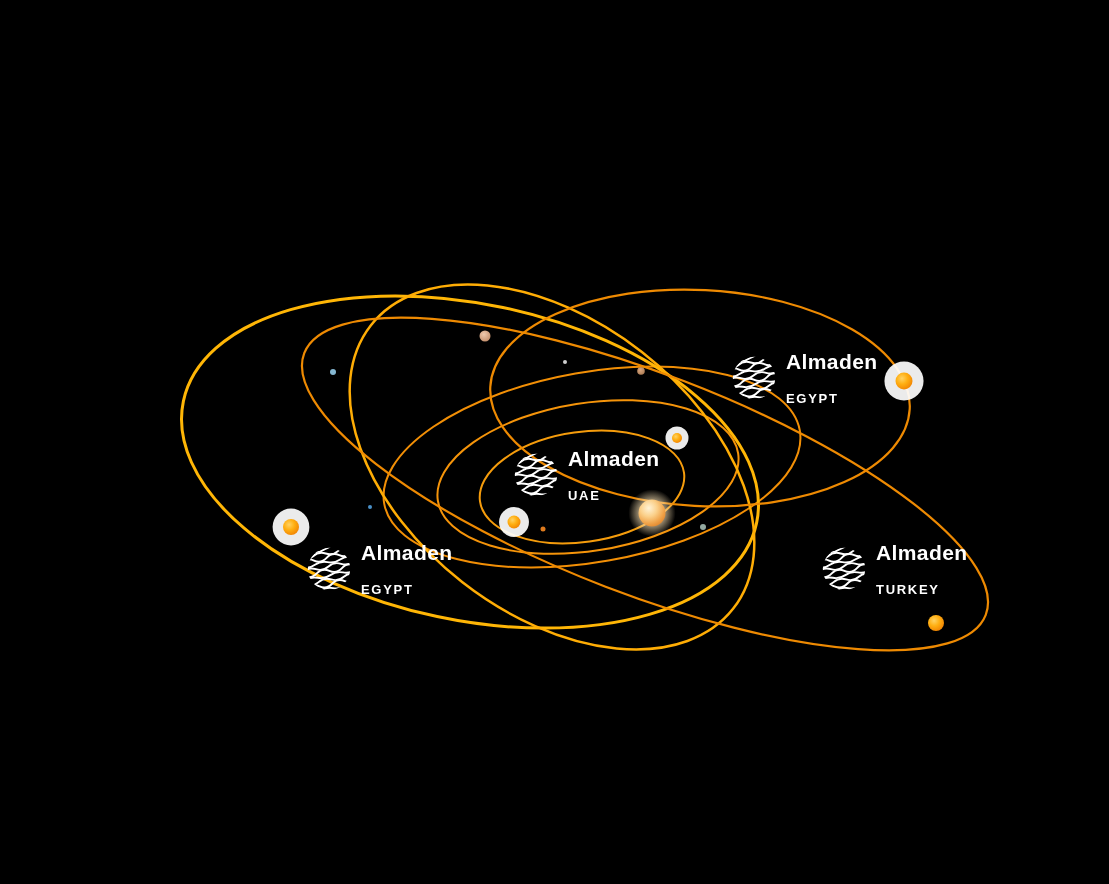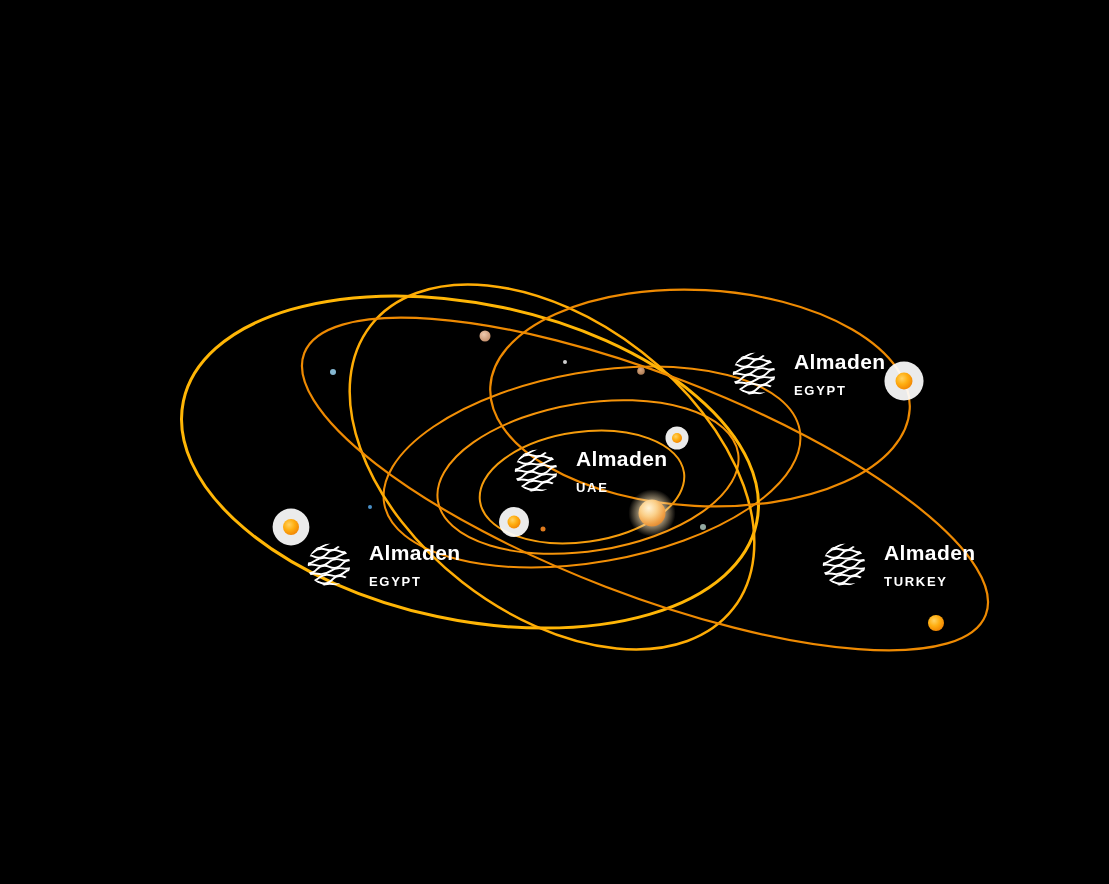--- a/index.html
+++ b/index.html
@@ -6,27 +6,27 @@
   #stage{
     position:relative;
     width:1109px;height:884px;
     background:#000000;
     overflow:hidden;
     font-family:"Liberation Sans", sans-serif;
   }
   #scene{position:absolute;left:0;top:0;}
   .brand{
     position:absolute;
-    display:flex;align-items:center;gap:17px;
+    display:flex;align-items:center;gap:9px;
     color:#ffffff;white-space:nowrap;
   }
   .brand .globe{width:46px;height:46px;flex:none;display:block;}
   .brand-text{display:flex;flex-direction:column;justify-content:center;}
   .bname{font-size:21px;font-weight:600;letter-spacing:.4px;line-height:1.02;}
-  .bcountry{font-size:13px;font-weight:700;letter-spacing:1.7px;margin-top:12px;line-height:1;}
+  .bcountry{font-size:13px;font-weight:700;letter-spacing:1.7px;margin-top:20px;line-height:1;}
 </style>
 </head>
 <body>
 
 <div id="stage">
 
   <svg id="scene" width="1109" height="884" viewBox="0 0 1109 884" xmlns="http://www.w3.org/2000/svg">
     <defs>
       <filter id="fuzz" x="-120%" y="-120%" width="340%" height="340%">
         <feGaussianBlur stddev="4.2"></feGaussianBlur>

